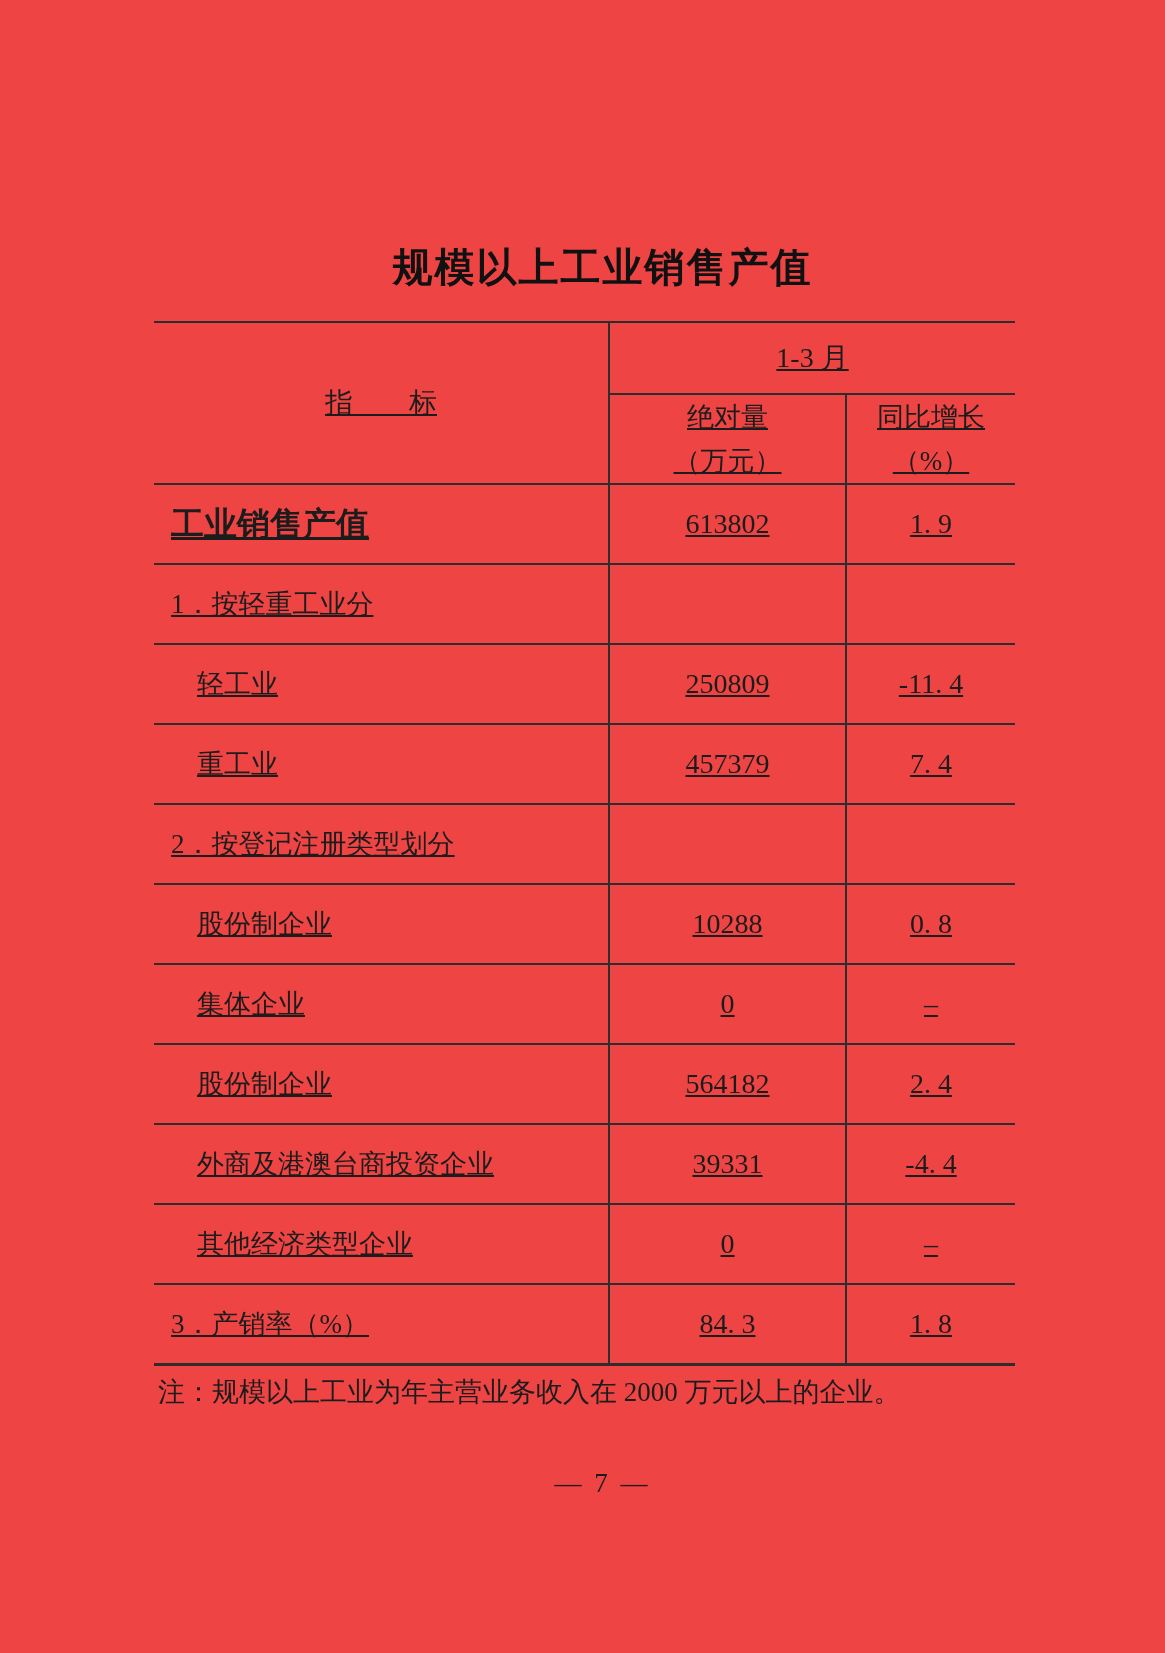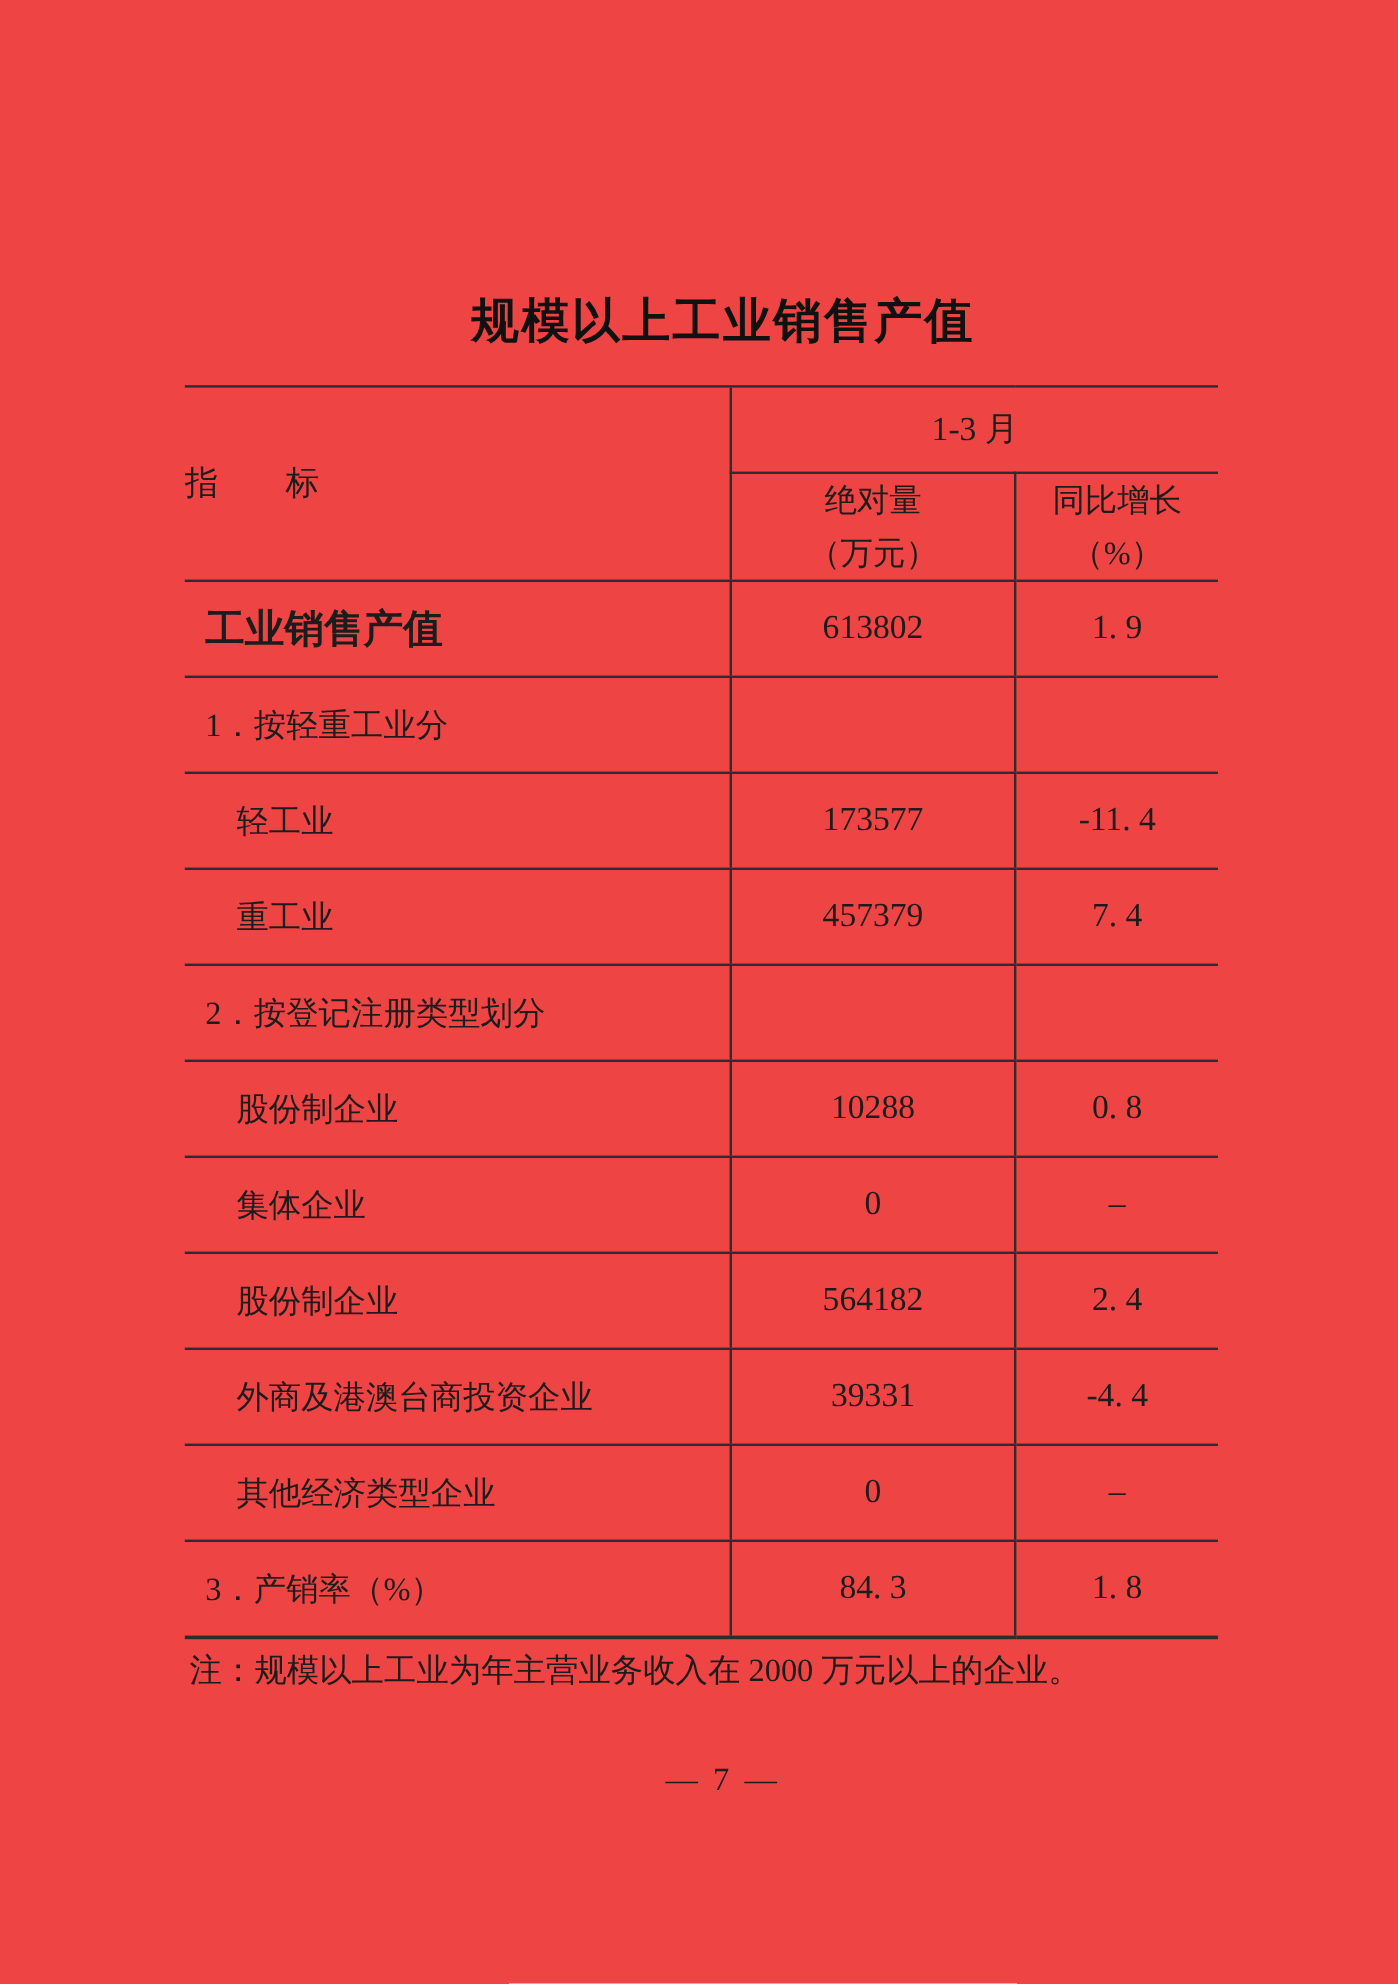--- a/index.html
+++ b/index.html
@@ -33,33 +33,35 @@
     width: 861px;
     border-collapse: collapse;
     table-layout: fixed;
   }
   .stat-table td {
     margin: 0;
     padding: 0;
     vertical-align: middle;
     font-size: 27px;
     color: #1c1c1c;
+    text-decoration: underline;
   }
   
   .stat-table tr.hdr-1 td { border-top: 2px solid #2d2d2d; }
   .stat-table td { border-bottom: 2px solid #2d2d2d; }
   .stat-table tr.last-row td { border-bottom: 3px solid #2d2d2d; }
   
   .stat-table td.v-div { border-left: 2px solid #2d2d2d; }
 
   .stat-table tr.hdr-1 { height: 72px; }
   .stat-table tr.hdr-2 { height: 90px; }
   .stat-table tr.data-row { height: 80px; }
 
   .stat-table td.indicator-hdr {
+    text-align: center;
     font-size: 28px;
   }
   .stat-table td.period-hdr {
     text-align: center;
     font-size: 28px;
   }
   .stat-table td.col-hdr {
     text-align: center;
     font-size: 27px;
     line-height: 44px;
@@ -131,21 +133,21 @@
       <td class="num-cell v-div">613802</td>
       <td class="num-cell v-div">1. 9</td>
     </tr>
         <tr class="data-row">
       <td class="label-cell indent-0">1．按轻重工业分</td>
       <td class="num-cell v-div"></td>
       <td class="num-cell v-div"></td>
     </tr>
         <tr class="data-row">
       <td class="label-cell indent-1">轻工业</td>
-      <td class="num-cell v-div">173577</td>
+      <td class="num-cell v-div">250809</td>
       <td class="num-cell v-div">-11. 4</td>
     </tr>
         <tr class="data-row">
       <td class="label-cell indent-1">重工业</td>
       <td class="num-cell v-div">457379</td>
       <td class="num-cell v-div">7. 4</td>
     </tr>
         <tr class="data-row">
       <td class="label-cell indent-0">2．按登记注册类型划分</td>
       <td class="num-cell v-div"></td>

